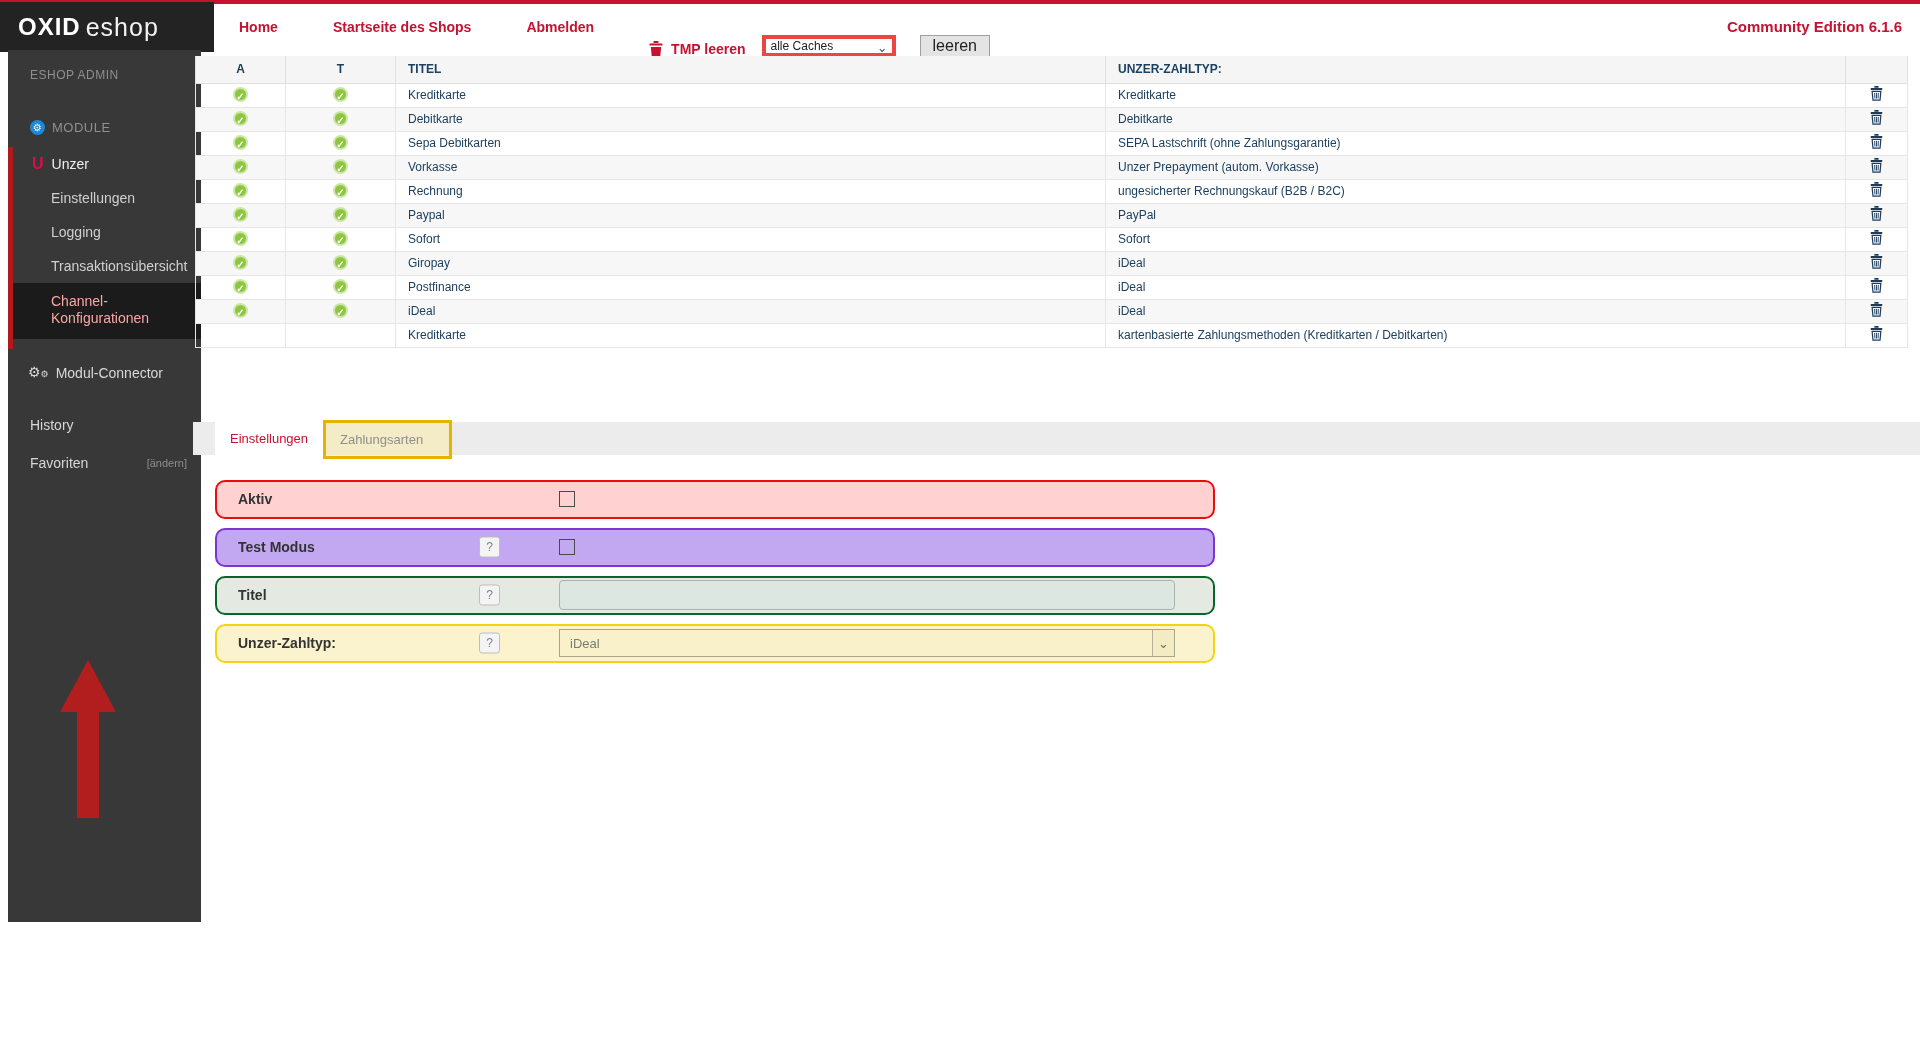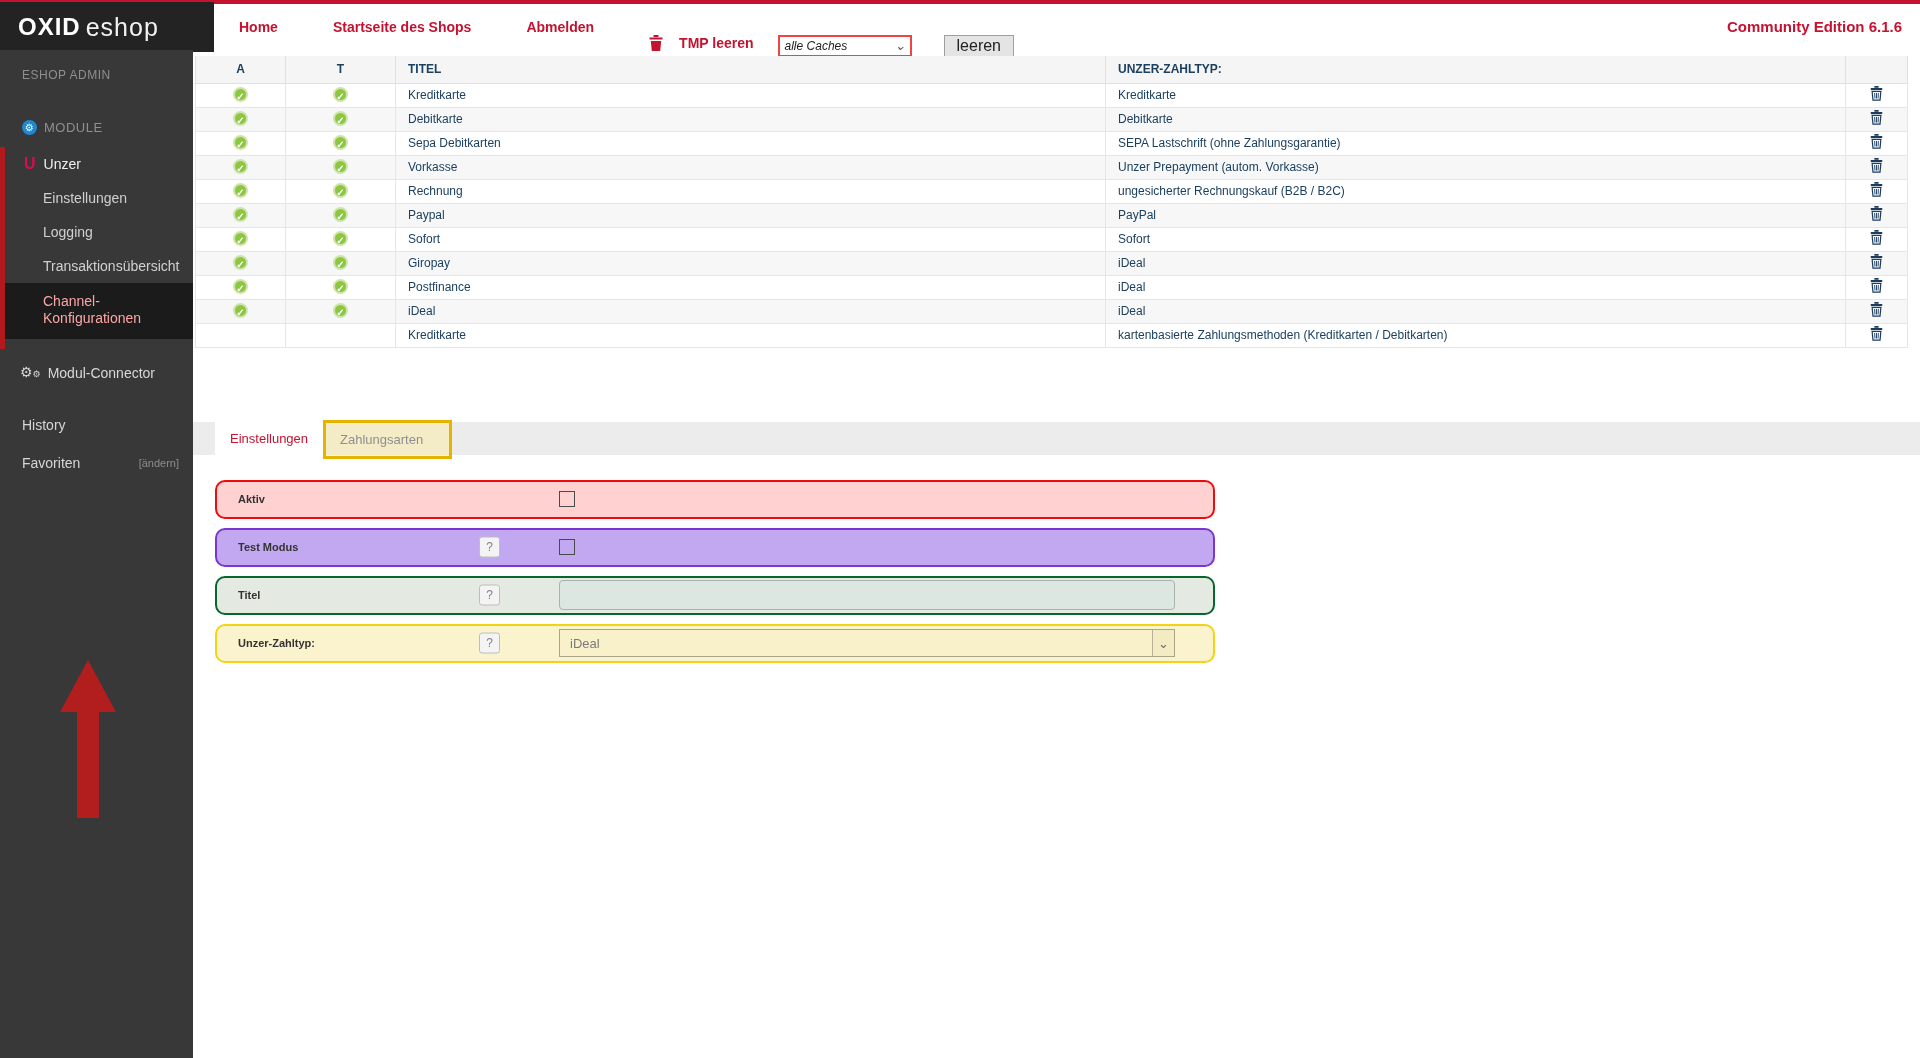--- a/index.html
+++ b/index.html
@@ -7,29 +7,29 @@
   body { position:relative; }
 
   
   .topbar { position:absolute; left:0; top:0; width:1920px; height:50px; background:#fff;
             border-top:4px solid #c41230; display:flex; align-items:center; }
   .logo-box { width:214px; height:50px; background:#232323; display:flex; align-items:center; padding-left:18px; flex-shrink:0; }
   .logo-oxid { color:#fff; font-weight:800; font-size:24px; letter-spacing:1px; }
   .logo-eshop { color:#f2f2f2; font-weight:300; font-size:25px; margin-left:5px; letter-spacing:1px; }
   .top-links { display:flex; align-items:center; margin-left:25px; gap:55px; }
   .top-link { color:#c41230; font-weight:bold; font-size:14px; cursor:pointer; text-decoration:none; }
-  .tmp-group { display:flex; align-items:flex-start; margin-left:55px; gap:16px;margin-top:38px; }
-  .cache-select { position:relative; margin-left:8px; width:134px; height:22px; border:2px solid #ef4444; background:#fff;
-                  font-size:12px; color:#222; display:flex; align-items:center; padding:0 18px 0 5px; cursor:pointer;font-style:italic; }
+  .tmp-group { display:flex; align-items:flex-end; margin-left:55px; gap:8px;margin-top:38px; }
+  .cache-select { position:relative; margin-left:8px; width:134px; height:22px; border:4px solid #ef4444; background:#fff;
+                  font-size:12px; color:#222; display:flex; align-items:center; padding:0 18px 0 5px; cursor:pointer; }
   .cache-select .chev { position:absolute; right:4px; top:1px; color:#555; font-size:13px; }
   .leeren-btn { margin-left:16px; height:22px; padding:0 12px; background:#e4e4e4; border:1px solid #9f9f9f; font-size:16px; color:#222; cursor:pointer; }
   .version { position:absolute; right:18px; top:14px; color:#c41230; font-weight:bold; font-size:15px; }
 
   
-  .sidebar { position:absolute; left:0; top:50px; width:193px; height:1008px; background:#383838; color:#d6d6d6; font-size:14px; }
+  .sidebar { position:absolute; left:8px; top:50px; width:193px; height:872px; background:#383838; color:#d6d6d6; font-size:14px; }
   .sb-section { color:#8f8f8f; font-size:12px; letter-spacing:.5px; padding:18px 0 8px 22px; }
   .sb-item { padding:10px 0 10px 22px; cursor:pointer; }
   .sb-module-hdr { display:flex; align-items:center; gap:7px; color:#8f8f8f; font-size:13px; letter-spacing:.5px; padding:30px 0 12px 22px; }
   .module-icon { width:15px; height:15px; border-radius:50%; background:#1e88d2; color:#fff; font-size:10px; line-height:15px; text-align:center; display:inline-block; }
   .unzer-block { border-left:5px solid #b2191d; }
   .unzer-row { display:flex; align-items:center; gap:8px; padding:9px 0 9px 19px; cursor:pointer; color:#efefef; }
   .unzer-icon { color:#e2094c; font-weight:900; font-size:16px; line-height:14px; }
   .unzer-sub { padding:9px 0 9px 38px; color:#d0d0d0; cursor:pointer; }
   .unzer-sub.active { background:#1b1b1b; color:#fca5a5; padding-top:10px; padding-bottom:12px; line-height:17px; }
   .connector-row { display:flex; align-items:center; gap:7px; padding:16px 0 10px 20px; cursor:pointer; color:#d8d8d8; }
@@ -56,21 +56,21 @@
   
   .tabstrip { margin-top:74px; height:33px; background:#ececec; display:flex; align-items:stretch; padding-left:22px; }
   .tab { display:flex; align-items:center; padding:0 15px; font-size:13px; cursor:pointer; }
   .tab.active { background:#fff; color:#c41230; }
   .hl-box { border:3px solid #e5b400; background:rgba(250,236,170,.55); display:flex; align-items:stretch; margin:-2px 0 -4px 0; }
   .tab.inactive { color:#8f8f8f; padding:0 26px 0 14px; }
 
   
   .formwrap { margin:25px 0 0 22px; width:1000px; }
   .frow { position:relative; height:39px; border-radius:10px; border:2px solid; margin-bottom:9px; }
-  .frow .flabel { position:absolute; left:21px; top:50%; transform:translateY(-50%); font-weight:bold; font-size:11px; color:#333; }
+  .frow .flabel { position:absolute; left:21px; top:50%; transform:translateY(-50%); font-weight:bold; font-size:14px; color:#333; }
   .frow .help { position:absolute; left:262px; top:50%; transform:translateY(-50%); width:21px; height:21px; background:#f4f4f4;
                 border:1px solid #bdbdbd; border-radius:3px; color:#7d7d93; font-size:12px; line-height:19px; text-align:center; cursor:pointer; }
   .frow .ctrl { position:absolute; left:342px; top:50%; transform:translateY(-50%); }
   .row-aktiv   { background:#ffd1d1; border-color:#ee0b0b; }
   .row-test    { background:#c2a8f0; border-color:#7a36cf; }
   .row-titel   { background:#e4eae1; border-color:#06662b; }
   .row-zahltyp { background:#faf3cd; border-color:#f2d410; }
   .cbx { width:16px; height:16px; border:1px solid #4a4a4a; background:transparent; cursor:pointer; }
   .txt-input { width:616px; height:30px; background:#dde7e1; border:1px solid #a9b3ab; border-radius:4px; padding:0 8px; font-size:13px; color:#333; }
   .sel { position:relative; width:616px; height:28px; background:#f8f1ca; border:1px solid #aaa68c; display:flex; align-items:center;

